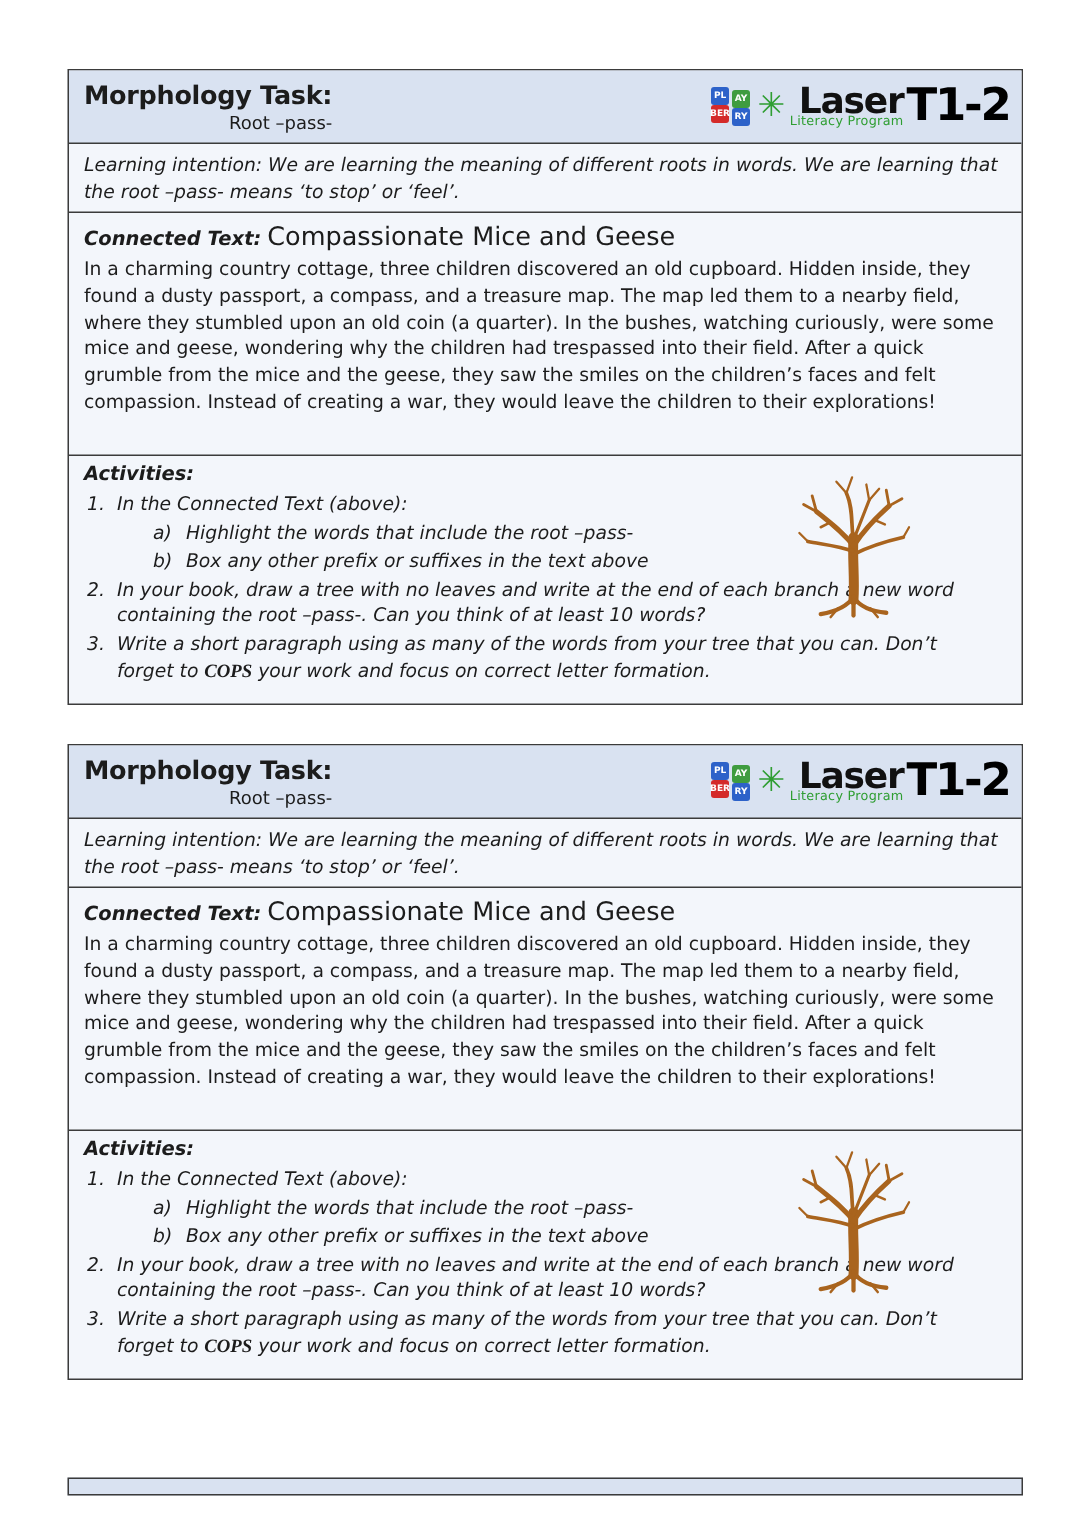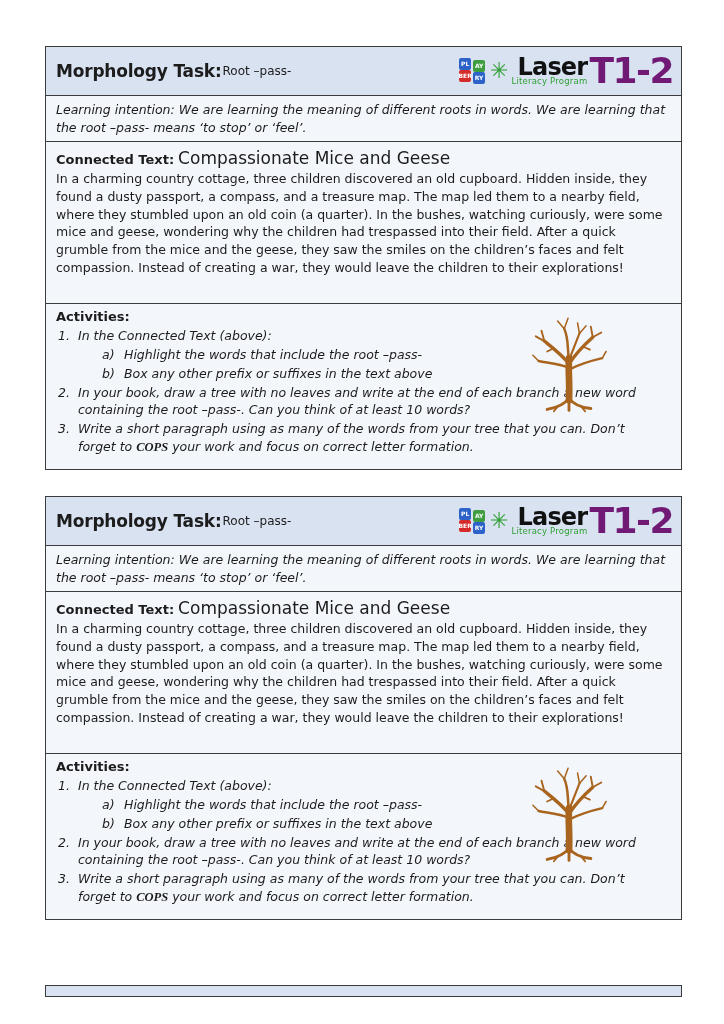--- a/index.html
+++ b/index.html
@@ -13,43 +13,43 @@
     border:1.6px solid #3b3b3b;background:#f3f6fb;
     display:flex;flex-direction:column;box-sizing:border-box;
   }
   .card.first{top:46px;}
   .card.second{top:496px;}
   .row{box-sizing:border-box;padding:21px 10px;}
   .row-header{
     height:49px;background:#d9e2f1;border-bottom:1.6px solid #3b3b3b;
     display:flex;align-items:center;padding:0 8px 0 10px;flex:none;
   }
-  .title-wrap{display:flex;align-items:center;gap:1px;white-space:nowrap;}
+  .title-wrap{display:flex;align-items:flex-end;gap:1px;white-space:nowrap;flex-direction:column;}
   .title-bold{font-weight:700;font-size:17px;letter-spacing:-0.2px;}
   .title-reg{font-weight:400;font-size:12px;}
   .logo{margin-left:auto;display:flex;align-items:center;gap:2px;}
   .tiles{display:grid;grid-template-columns:12px 12px;grid-template-rows:12px 12px;gap:2px;margin-right:2px;}
   .tile{display:flex;align-items:center;justify-content:center;color:#ffffff;
         font-size:6px;font-weight:700;border-radius:2px;line-height:1;}
   .tile:nth-child(2){transform:translateY(2px);}
   .tile:nth-child(3){transform:translateY(-2px);}
   .star{font-size:22px;line-height:1;margin:0 1px;}
   .wordmark{display:flex;flex-direction:column;align-items:flex-end;line-height:1;}
   .laser{font-size:24px;font-weight:700;letter-spacing:-0.8px;color:#111;line-height:0.85;}
   .lit-prog{font-size:8.5px;font-weight:400;letter-spacing:0.2px;}
-  .edition{font-size:36px;font-weight:800;letter-spacing:-1.5px;color:#701a75;line-height:0.9;}
+  .edition{font-size:30px;font-weight:800;letter-spacing:-1.5px;color:#000000;line-height:0.9;}
   .row-learning{
     height:46px;border-bottom:1.6px solid #3b3b3b;flex:none;
     font-style:italic;font-size:12.5px;line-height:1.45;padding-top:5px;
   }
   .row-connected{
     height:162px;border-bottom:1.6px solid #3b3b3b;flex:none;
     font-size:12.5px;line-height:1.42;padding-top:4px;
   }
-  .label-bold{font-weight:700;font-size:13px;}
+  .label-bold{font-weight:700;font-size:13px;font-style:italic;}
   .connected-title{font-size:17px;}
   .row-activities{flex:1;position:relative;font-size:12.5px;line-height:1.42;padding-top:4px;}
   .act-list{font-style:italic;}
   .act-item{display:flex;margin-top:1px;}
   .act-item .num{width:20px;flex:none;padding-left:2px;}
   .act-item .txt{flex:1;padding-right:120px;}
   .act-item.no-pad .txt{padding-right:130px;}
   .sub-item{display:flex;margin-left:46px;margin-top:1px;}
   .sub-item .num{width:22px;flex:none;}
   .cops{font-weight:700;font-family:Liberation Serif, serif;}

